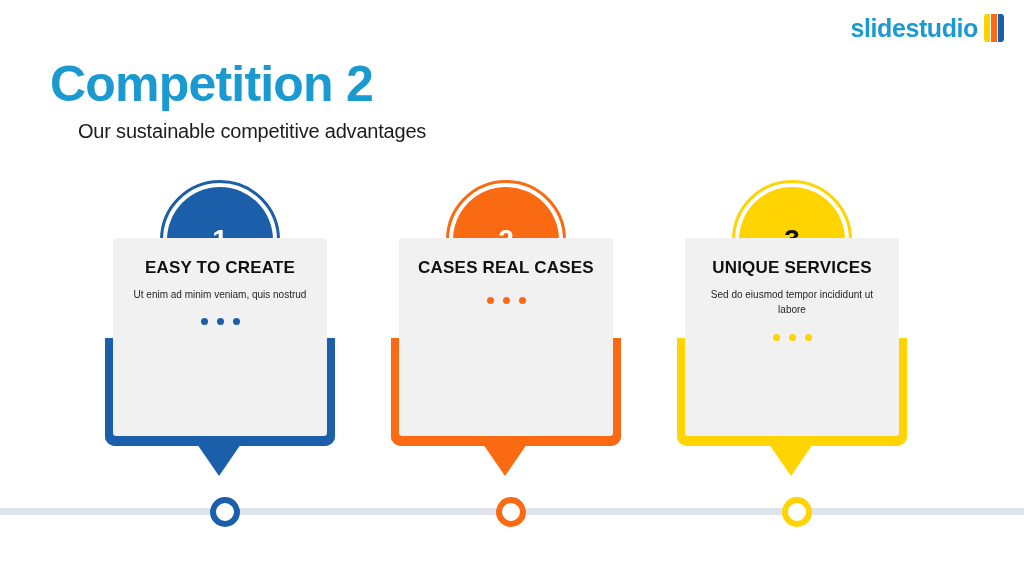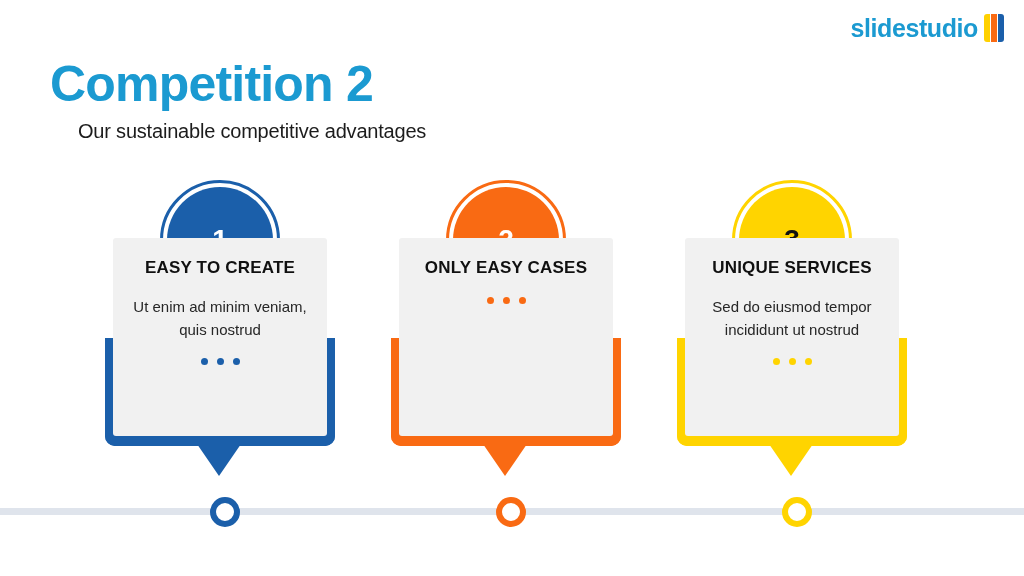--- a/index.html
+++ b/index.html
@@ -164,22 +164,22 @@
     text-align: center;
   }
   .panel-title {
     font-size: 17px;
     font-weight: bold;
     color: #101010;
     line-height: 1.6;
     letter-spacing: 0.2px;
   }
   .panel-body {
-    margin-top: 15px;
-    font-size: 15px;
+    margin-top: 6px;
+    font-size: 10px;
     color: #262626;
     line-height: 1.52;
   }
   .dots {
     margin-top: 16px;
     display: flex;
     justify-content: center;
     gap: 9px;
   }
   .dots span {
@@ -237,37 +237,37 @@
       </div>
     </div>
   </div>
 
   <div class="card-group c-orange" style="left:391px;">
     <div class="bracket"></div>
     <div class="pointer"></div>
     <div class="badge-ring"></div>
     <div class="badge">2</div>
     <div class="panel">
-      <div class="panel-title">ONLY EASY CASES</div>
+      <div class="panel-title">CASES REAL CASES</div>
       <div class="dots">
         <span></span>
         <span></span>
         <span></span>
       </div>
     </div>
   </div>
 
   <div class="card-group c-yellow" style="left:677px;text-decoration:underline;">
     <div class="bracket"></div>
     <div class="pointer"></div>
     <div class="badge-ring"></div>
     <div class="badge">3</div>
     <div class="panel">
       <div class="panel-title">UNIQUE SERVICES</div>
-      <div class="panel-body">Sed do eiusmod tempor incididunt ut nostrud</div>
+      <div class="panel-body">Sed do eiusmod tempor incididunt ut labore</div>
       <div class="dots">
         <span></span>
         <span></span>
         <span></span>
       </div>
     </div>
   </div>
 
   <div class="timeline-node" style="left:210px; border-color:#1b5faa;"></div>
   <div class="timeline-node" style="left:496px; border-color:#f96a13;"></div>

